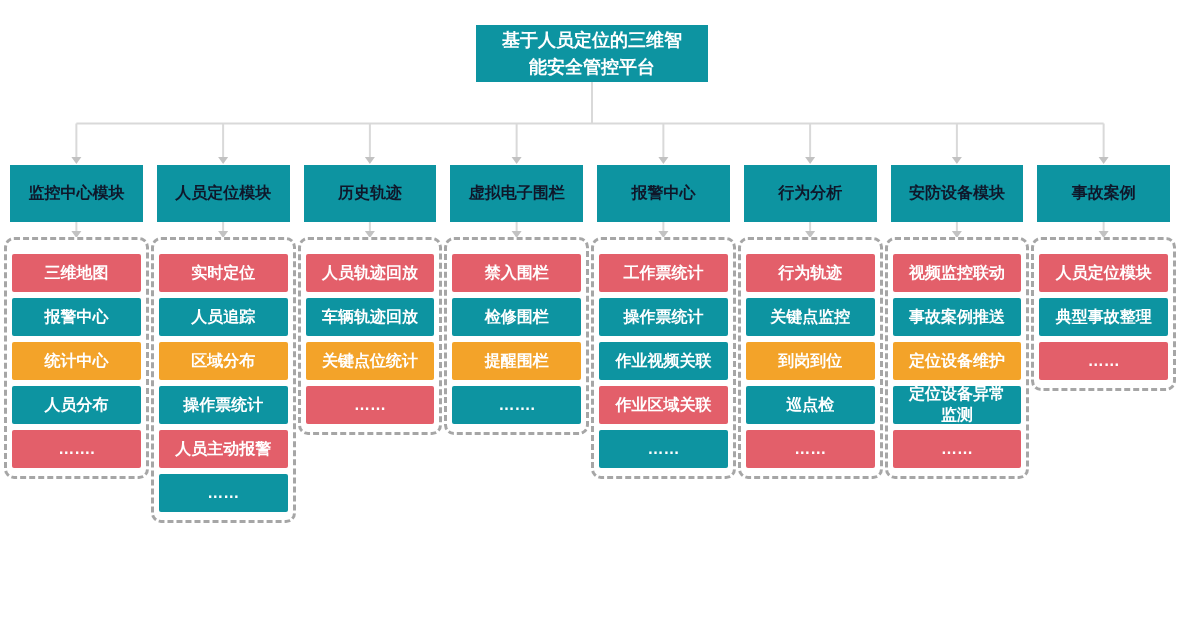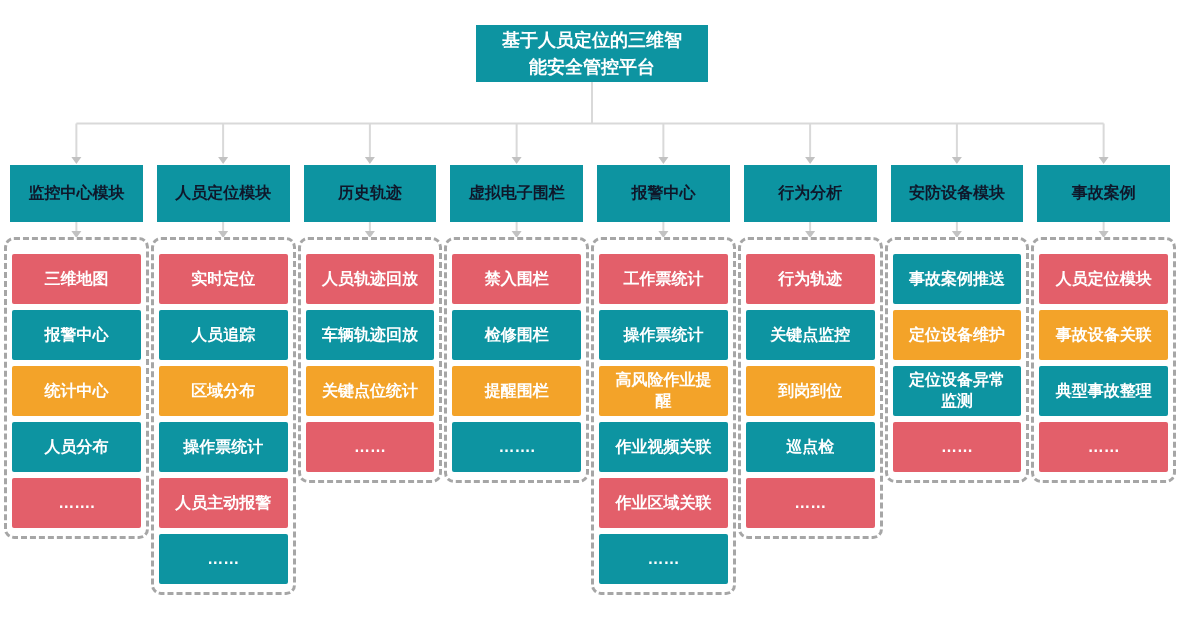--- a/index.html
+++ b/index.html
@@ -67,21 +67,21 @@
     border: 3px dashed var(--c-dash);
     border-radius: 10px;
     padding: 14px 5px 8px 5px;
     display: flex;
     flex-direction: column;
     gap: 6px;
     background: #ffffff;
   }
 
   .item {
-    height: 50px;
+    height: 38px;
     border-radius: 2px;
     color: #ffffff;
     font-weight: 700;
     font-size: 16px;
     line-height: 1.3;
     display: flex;
     align-items: center;
     justify-content: center;
     text-align: center;
     padding: 0 10px;
@@ -179,52 +179,51 @@
         <div class="item" data-color="orange">提醒围栏</div>
         <div class="item" data-color="teal">…….</div>
       </div>
     </div>
 
     <div class="col">
       <div class="col-header">报警中心</div>
       <div class="col-body">
         <div class="item" data-color="red">工作票统计</div>
         <div class="item" data-color="teal">操作票统计</div>
-        <div class="item" data-color="orange">高风险作业提醒</div>
         <div class="item" data-color="teal">作业视频关联</div>
         <div class="item" data-color="red">作业区域关联</div>
         <div class="item" data-color="teal">……</div>
       </div>
     </div>
 
     <div class="col">
       <div class="col-header">行为分析</div>
       <div class="col-body">
         <div class="item" data-color="red">行为轨迹</div>
         <div class="item" data-color="teal">关键点监控</div>
         <div class="item" data-color="orange">到岗到位</div>
         <div class="item" data-color="teal">巡点检</div>
         <div class="item" data-color="red">……</div>
       </div>
     </div>
 
     <div class="col">
       <div class="col-header">安防设备模块</div>
       <div class="col-body">
+        <div class="item" data-color="red">视频监控联动</div>
         <div class="item" data-color="teal">事故案例推送</div>
         <div class="item" data-color="orange">定位设备维护</div>
         <div class="item" data-color="teal">定位设备异常监测</div>
         <div class="item" data-color="red">……</div>
       </div>
     </div>
 
     <div class="col">
       <div class="col-header">事故案例</div>
       <div class="col-body">
         <div class="item" data-color="red">人员定位模块</div>
-        <div class="item" data-color="orange">事故设备关联</div>
         <div class="item" data-color="teal">典型事故整理</div>
         <div class="item" data-color="red">……</div>
       </div>
     </div>
 
   </div>
 </div>
 
 </body></html>

